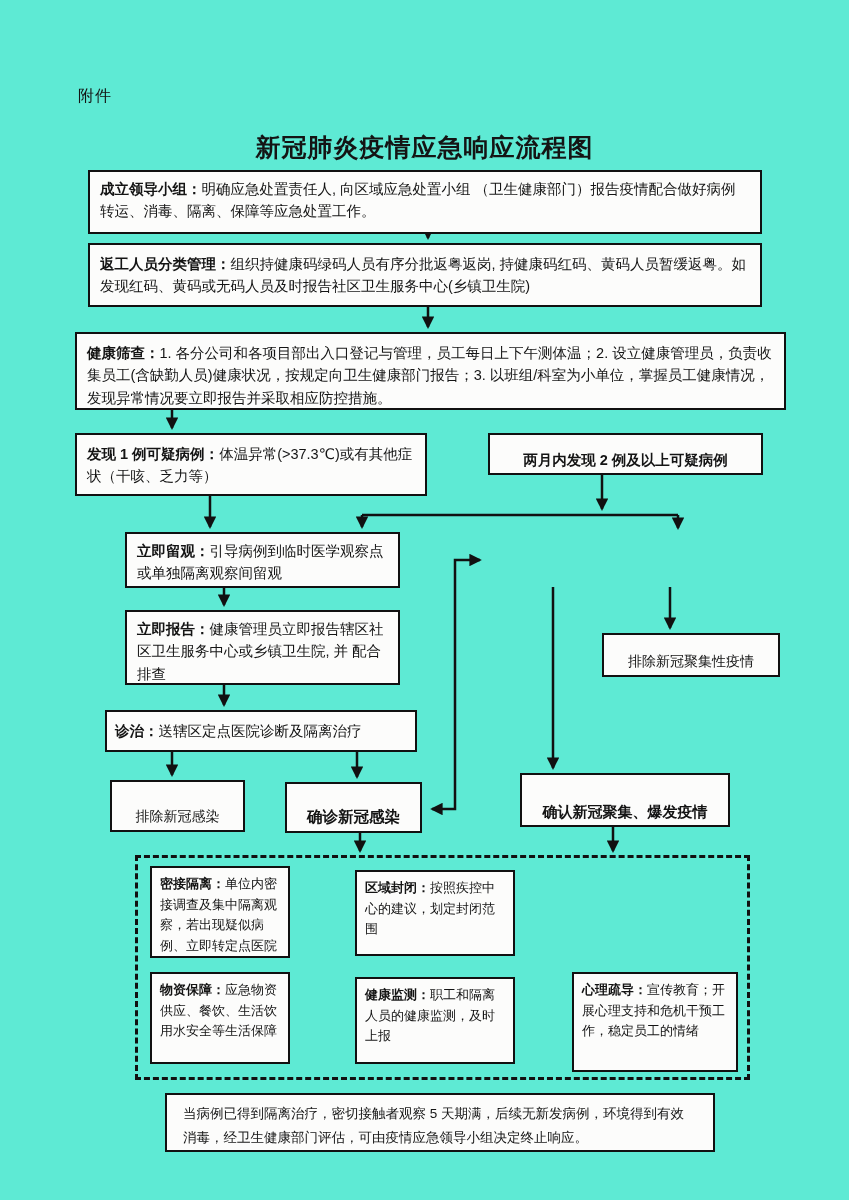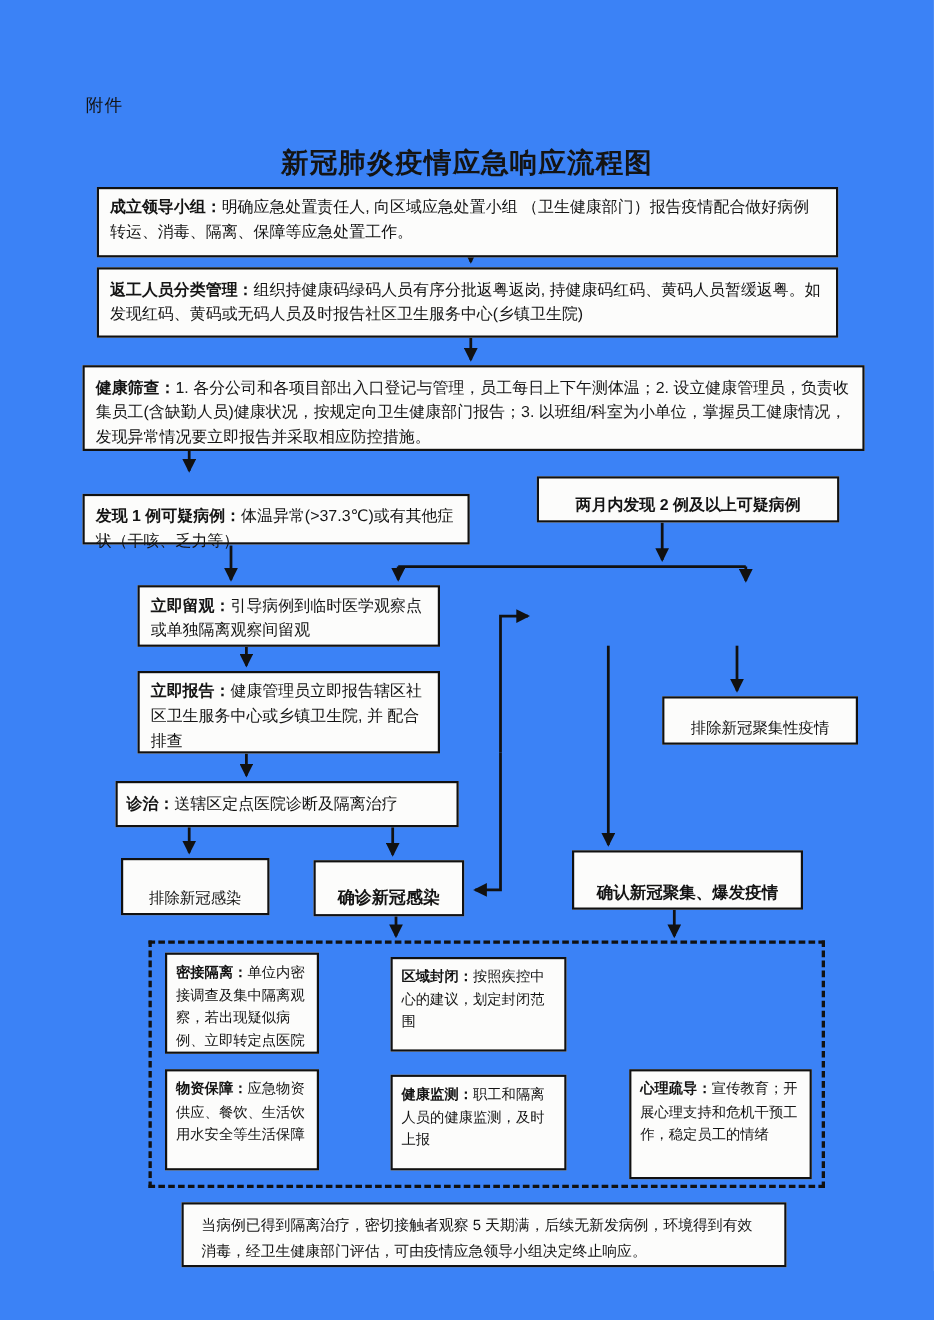--- a/index.html
+++ b/index.html
@@ -1,19 +1,19 @@
 <!DOCTYPE html>
 <html><head>
 <meta charset="utf-8">
 <style>
   html,body{margin:0;padding:0;background:#e8e8e8;}
   .page{
     position:relative;
     width:849px;height:1200px;
-    background:#3b82f6;
+    background:#5eead4;
     font-family:"Liberation Sans","DejaVu Sans",sans-serif;
     color:#141414;
     overflow:hidden;
   }
   .attachment{
     position:absolute;left:78px;top:86px;
     font-size:16px;letter-spacing:1px;
   }
   .title{
     position:absolute;left:0;top:131px;width:849px;
@@ -91,21 +91,21 @@
   </div>
 
   <div class="fbox" style="left:88px;top:243px;width:674px;height:64px;padding-top:8px;">
     <b>返工人员分类管理：</b><span>组织持健康码绿码人员有序分批返粤返岗, 持健康码红码、黄码人员暂缓返粤。如发现红码、黄码或无码人员及时报告社区卫生服务中心(乡镇卫生院)</span>
   </div>
 
   <div class="fbox" style="left:75px;top:332px;width:711px;height:78px;padding-top:8px;">
     <b>健康筛查：</b><span>1. 各分公司和各项目部出入口登记与管理，员工每日上下午测体温；2. 设立健康管理员，负责收集员工(含缺勤人员)健康状况，按规定向卫生健康部门报告；3. 以班组/科室为小单位，掌握员工健康情况，发现异常情况要立即报告并采取相应防控措施。</span>
   </div>
 
-  <div class="fbox" style="left:75px;top:433px;width:352px;height:46px;padding-top:8px;margin-top:16px;">
+  <div class="fbox" style="left:75px;top:433px;width:352px;height:63px;padding-top:8px;">
     <b>发现 1 例可疑病例：</b><span>体温异常(&gt;37.3℃)或有其他症状（干咳、乏力等）</span>
   </div>
 
   <div class="fbox center" style="left:488px;top:433px;width:275px;height:42px;">
     <b>两月内发现 2 例及以上可疑病例</b>
   </div>
 
   <div class="fbox" style="left:125px;top:532px;width:275px;height:56px;">
     <b>立即留观：</b><span>引导病例到临时医学观察点或单独隔离观察间留观</span>
   </div>

